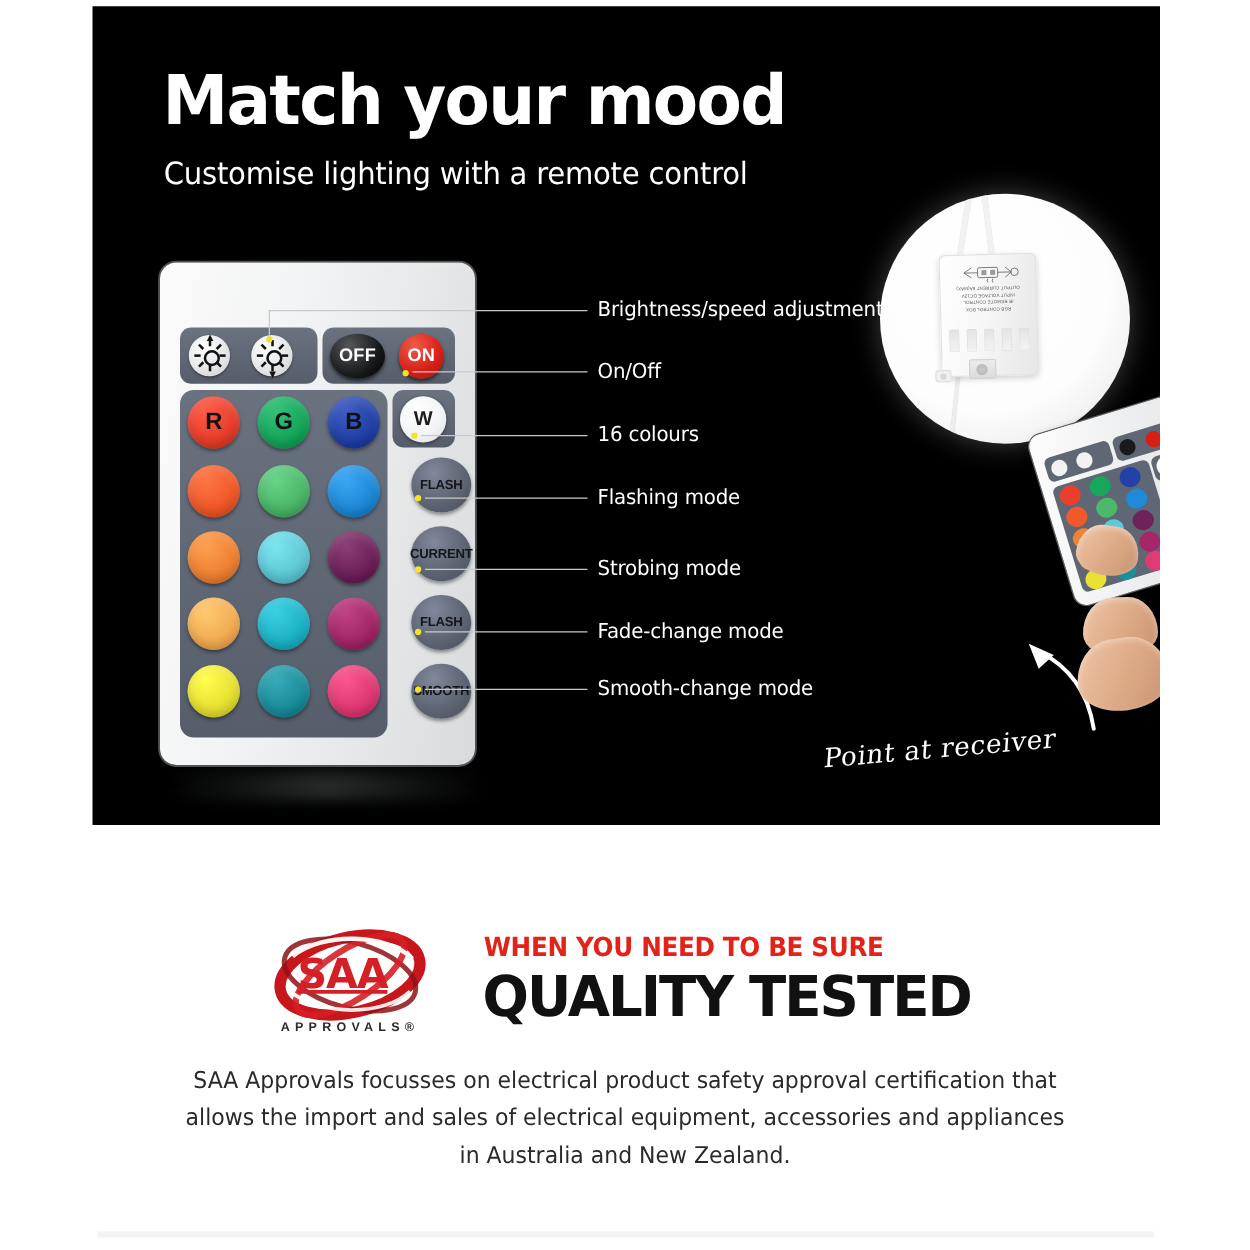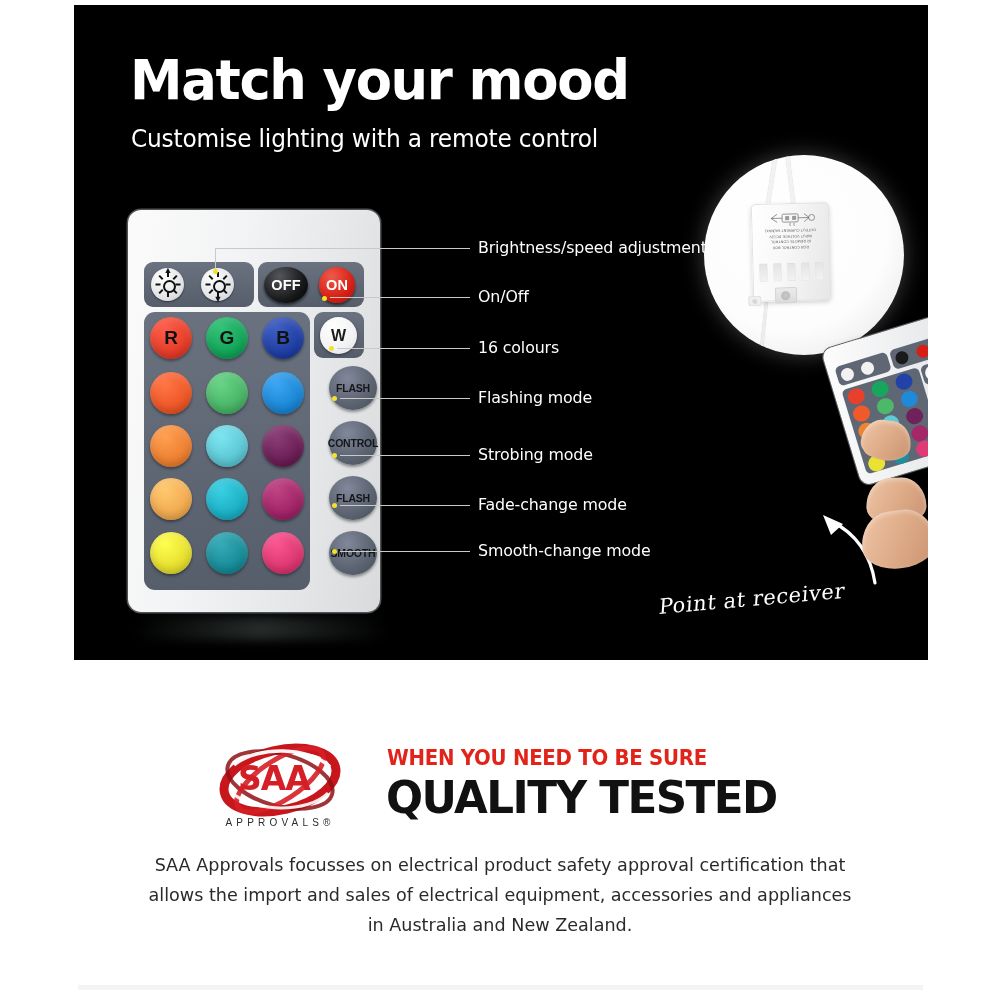--- a/index.html
+++ b/index.html
@@ -183,24 +183,25 @@
     box-shadow:inset 0 2px 5px rgba(255,255,255,.4);}
 
   
   .saa-row{position:absolute;left:0;top:735px;width:1000px;height:110px;}
   .saa-logo{position:absolute;left:212px;top:8px;width:136px;height:96px;}
   .saa-mark{position:absolute;left:6px;top:0;width:124px;height:74px;}
   .saa-text{
     position:absolute;left:0;top:16px;width:124px;text-align:center;
     font-size:33px;font-weight:bold;color:#d51f26;letter-spacing:-1px;
     font-family:"DejaVu Sans","Liberation Sans",sans-serif;
+    text-decoration:underline;
   }
   .saa-approvals{
     position:absolute;left:0;top:74px;width:136px;text-align:center;
-    font-size:10px;font-weight:normal;color:#2b2b2b;letter-spacing:4.2px;
+    font-size:10px;font-weight:bold;color:#2b2b2b;letter-spacing:4.2px;
     font-family:"Liberation Sans",sans-serif;
   }
   .saa-when{
     position:absolute;left:387px;top:11px;
     font-size:21px;font-weight:bold;color:#e2231a;letter-spacing:-.3px;
     font-family:"DejaVu Sans","Liberation Sans",sans-serif;
     transform:scaleX(.94);transform-origin:left top;
   }
   .saa-quality{
     position:absolute;left:386px;top:36px;
@@ -292,21 +293,21 @@
               <div class="cdot" style="left: 6px; top: 166px; background: radial-gradient(circle at 36% 28%, rgb(255, 201, 111), rgb(243, 173, 83) 55%, rgb(219, 149, 59) 100%);"></div>
               <div class="cdot" style="left: 62px; top: 166px; background: radial-gradient(circle at 36% 28%, rgb(59, 207, 228), rgb(31, 179, 200) 55%, rgb(7, 155, 176) 100%);"></div>
               <div class="cdot" style="left: 118px; top: 166px; background: radial-gradient(circle at 36% 28%, rgb(192, 67, 134), rgb(164, 39, 106) 55%, rgb(140, 15, 82) 100%);"></div>
               <div class="cdot" style="left: 6px; top: 220px; background: radial-gradient(circle at 36% 28%, rgb(255, 254, 79), rgb(233, 226, 51) 55%, rgb(209, 202, 27) 100%);"></div>
               <div class="cdot" style="left: 62px; top: 220px; background: radial-gradient(circle at 36% 28%, rgb(55, 171, 183), rgb(27, 143, 155) 55%, rgb(3, 119, 131) 100%);"></div>
               <div class="cdot" style="left: 118px; top: 220px; background: radial-gradient(circle at 36% 28%, rgb(252, 86, 144), rgb(224, 58, 116) 55%, rgb(200, 34, 92) 100%);"></div>
             </div>
 
           <div id="modes">
               <div class="mbtn" style="top: 156px;">FLASH</div>
-              <div class="mbtn" style="top: 211px;">CONTROL</div>
+              <div class="mbtn" style="top: 211px;">CURRENT</div>
               <div class="mbtn" style="top: 266px;">FLASH</div>
               <div class="mbtn" style="top: 321px;">SMOOTH</div>
             </div>
 
         </div>
       </div>
     </div>
 
     <div id="leaders">
         <div class="leadv" style="left: 141px; top: 243px; height: 23px;"></div>

